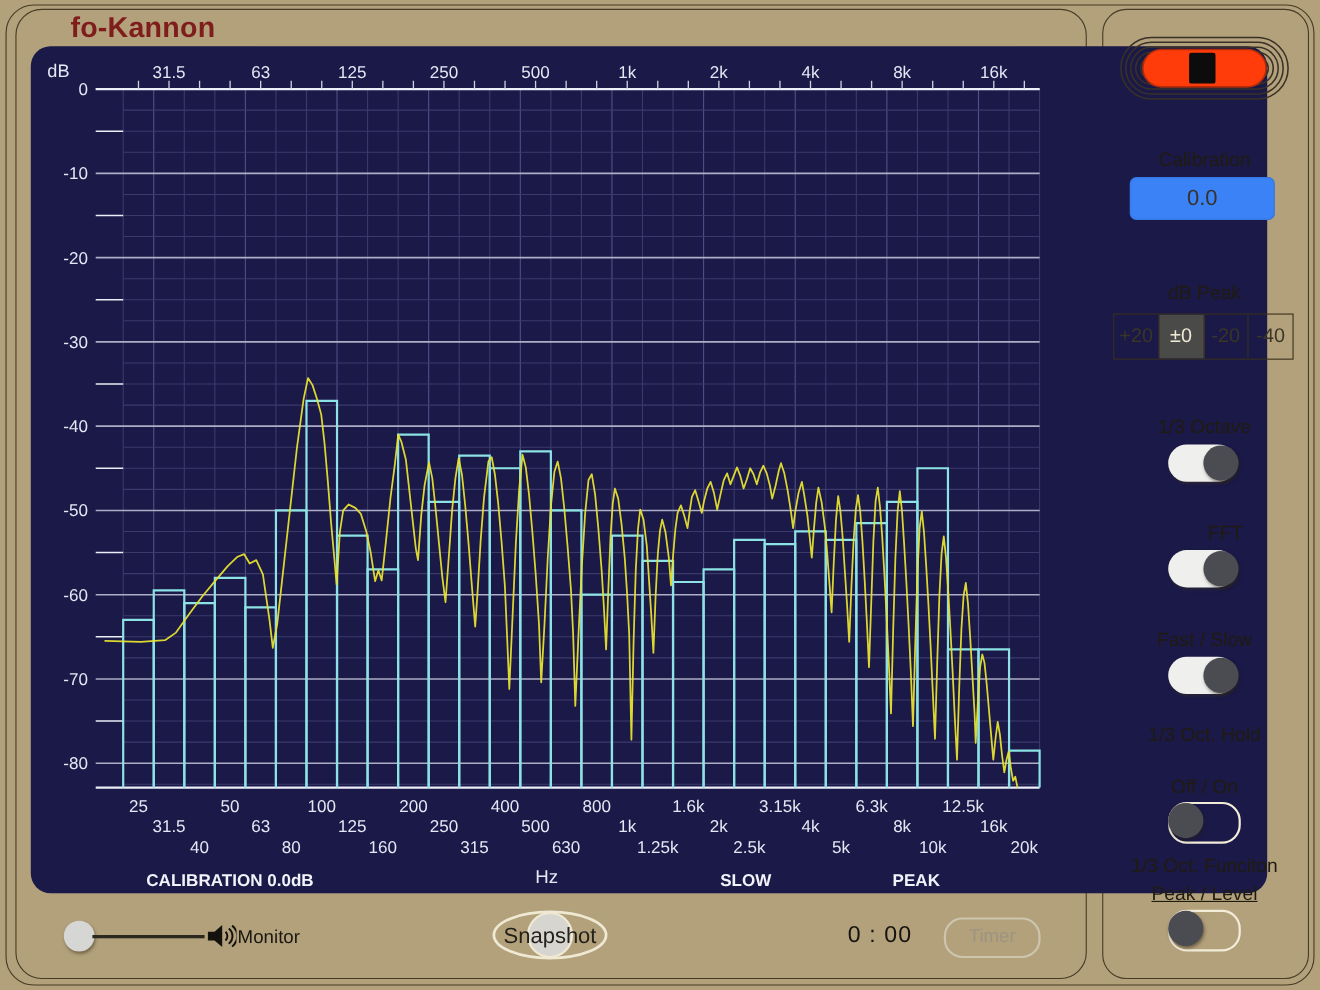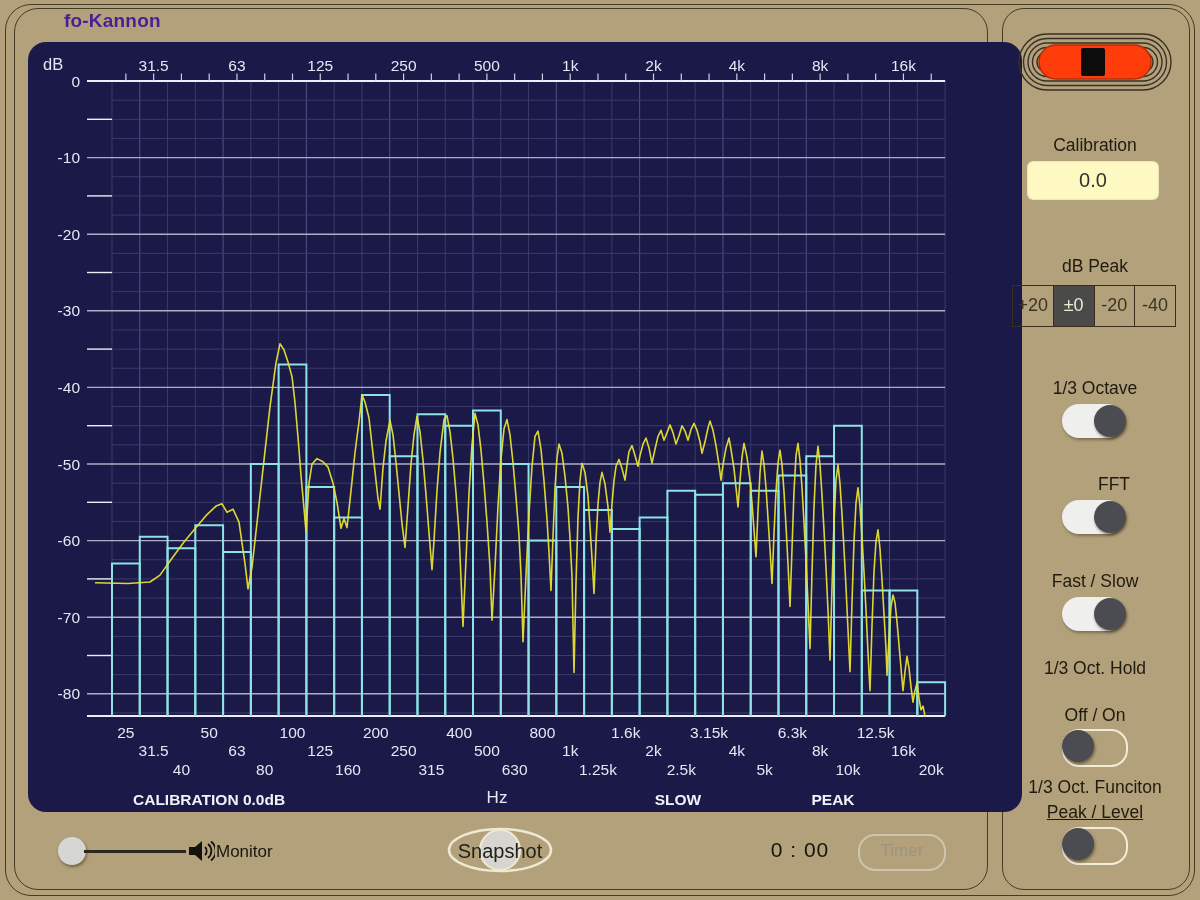--- a/index.html
+++ b/index.html
@@ -6,25 +6,25 @@
   body{
     width:1200px;height:900px;position:relative;overflow:hidden;
     background:#b2a17b;
     font-family:"Liberation Sans", sans-serif;
   }
   .border-box{position:absolute;border:1.5px solid #463b24;background:transparent;pointer-events:none;}
   #outer-border{left:5px;top:4px;width:1188px;height:890px;border-radius:26px;}
   #main-panel-border{left:14px;top:8px;width:972px;height:880px;border-radius:24px;}
   #right-panel-border{left:1002px;top:8px;width:186px;height:880px;border-radius:22px;}
   #app-title{
-    position:absolute;left:64px;top:10px;font-size:19px;font-weight:bold;color:#4c1d95;
+    position:absolute;left:64px;top:10px;font-size:26px;font-weight:bold;color:#7f1d1d;
     letter-spacing:0.2px;
   }
   #display{
-    position:absolute;left:28px;top:42px;width:994px;height:770px;
+    position:absolute;left:28px;top:42px;width:1124px;height:770px;
     background:#1a1948;border-radius:18px;
   }
   #chart-svg{position:absolute;left:0;top:0;}
   
   #monitor-knob{
     position:absolute;left:58px;top:837px;width:28px;height:28px;border-radius:50%;
     background:#d6d6d4;box-shadow:1px 2px 3px rgba(60,50,30,.55);cursor:pointer;
   }
   #monitor-track{position:absolute;left:84px;top:850px;width:102px;height:2.5px;background:#2b2820;}
   #monitor-icon{position:absolute;left:188px;top:838px;}
@@ -37,21 +37,21 @@
   #timer-value{position:absolute;left:755px;top:838px;width:90px;text-align:center;font-size:21px;color:#161410;letter-spacing:1px;}
   #timer-button{
     position:absolute;left:858px;top:834px;width:84px;height:33px;border-radius:17px;
     border:2px solid #cdc5ae;color:#9c9481;font-size:17px;text-align:center;line-height:30px;cursor:pointer;
   }
   
   .rp-label{position:absolute;width:186px;left:1002px;text-align:center;font-size:17.5px;color:#201b0f;}
   #power-switch{position:absolute;left:1017px;top:32px;width:156px;height:60px;cursor:pointer;}
   #calibration-value{
     position:absolute;left:1027px;top:161px;width:132px;height:39px;border-radius:6px;
-    background:#fef9c3;box-shadow:inset 0 0 2px rgba(0,0,0,.25);
+    background:#3b82f6;box-shadow:inset 0 0 2px rgba(0,0,0,.25);
     text-align:center;line-height:39px;font-size:20px;color:#35332c;cursor:text;
   }
   #db-range{
     position:absolute;left:1012px;top:285px;width:162px;height:40px;
     border:1.5px solid #3a2f1c;border-radius:0;display:flex;overflow:hidden;
   }
   .db-cell{
     flex:1;text-align:center;line-height:38px;font-size:18px;color:#3a3526;
     border-right:1px solid #3a2f1c;cursor:pointer;
   }

